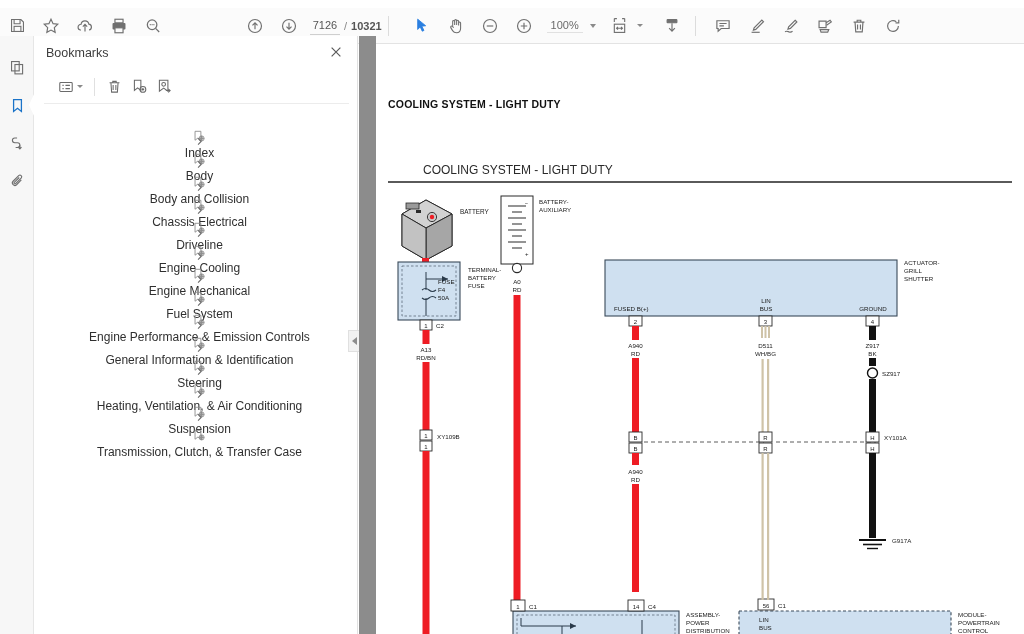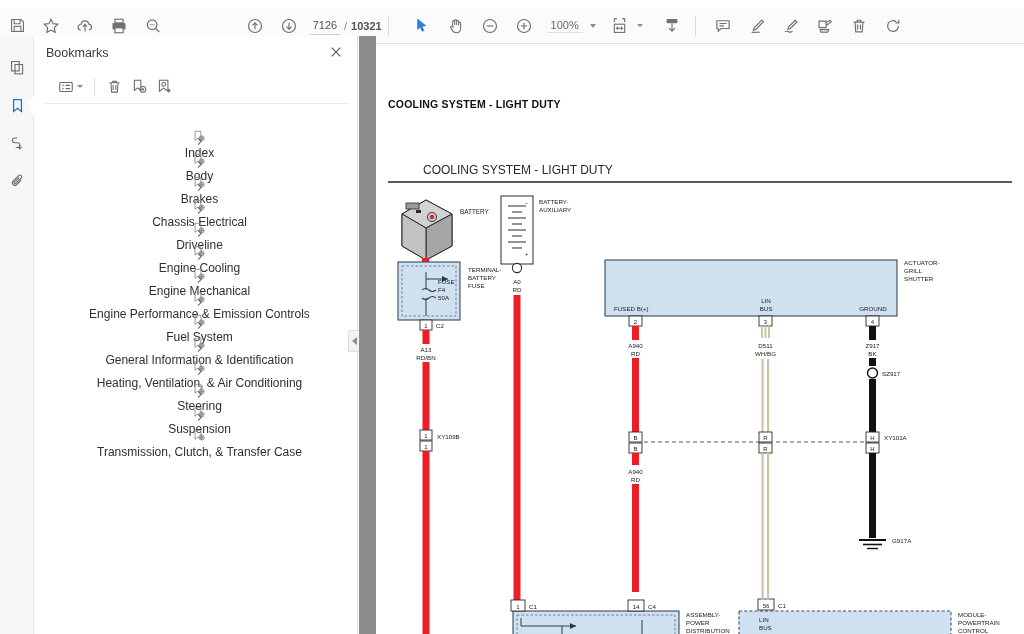--- a/index.html
+++ b/index.html
@@ -418,21 +418,21 @@
               <path d="M3.4 1.6L6.8 5 3.4 8.4"></path>
             </svg>
           </span>
           <span class="bm-ico">
             <svg width="13" height="13" viewBox="0 0 16 16" fill="none" stroke="currentColor" stroke-width="1.1">
               <path d="M2.5 1.6h7.2v11L6.1 9.8 2.5 12.6z"></path>
               <circle cx="10.6" cy="10.4" r="3.1"></circle>
               <path d="M7.5 10.4h6.2M10.6 7.3v6.2M10.6 7.3c1.1 1.3 1.1 4.9 0 6.2M10.6 7.3c-1.1 1.3-1.1 4.9 0 6.2"></path>
             </svg>
           </span>
-          <span class="bm-label">Brakes</span>
+          <span class="bm-label">Body and Collision</span>
         </div>
         <div class="bm-row">
           <span class="bm-arrow">
             <svg width="9" height="9" viewBox="0 0 10 10" fill="none" stroke="currentColor" stroke-width="1.2">
               <path d="M3.4 1.6L6.8 5 3.4 8.4"></path>
             </svg>
           </span>
           <span class="bm-ico">
             <svg width="13" height="13" viewBox="0 0 16 16" fill="none" stroke="currentColor" stroke-width="1.1">
               <path d="M2.5 1.6h7.2v11L6.1 9.8 2.5 12.6z"></path>
@@ -493,81 +493,81 @@
               <path d="M3.4 1.6L6.8 5 3.4 8.4"></path>
             </svg>
           </span>
           <span class="bm-ico">
             <svg width="13" height="13" viewBox="0 0 16 16" fill="none" stroke="currentColor" stroke-width="1.1">
               <path d="M2.5 1.6h7.2v11L6.1 9.8 2.5 12.6z"></path>
               <circle cx="10.6" cy="10.4" r="3.1"></circle>
               <path d="M7.5 10.4h6.2M10.6 7.3v6.2M10.6 7.3c1.1 1.3 1.1 4.9 0 6.2M10.6 7.3c-1.1 1.3-1.1 4.9 0 6.2"></path>
             </svg>
           </span>
+          <span class="bm-label">Fuel System</span>
+        </div>
+        <div class="bm-row">
+          <span class="bm-arrow">
+            <svg width="9" height="9" viewBox="0 0 10 10" fill="none" stroke="currentColor" stroke-width="1.2">
+              <path d="M3.4 1.6L6.8 5 3.4 8.4"></path>
+            </svg>
+          </span>
+          <span class="bm-ico">
+            <svg width="13" height="13" viewBox="0 0 16 16" fill="none" stroke="currentColor" stroke-width="1.1">
+              <path d="M2.5 1.6h7.2v11L6.1 9.8 2.5 12.6z"></path>
+              <circle cx="10.6" cy="10.4" r="3.1"></circle>
+              <path d="M7.5 10.4h6.2M10.6 7.3v6.2M10.6 7.3c1.1 1.3 1.1 4.9 0 6.2M10.6 7.3c-1.1 1.3-1.1 4.9 0 6.2"></path>
+            </svg>
+          </span>
           <span class="bm-label">Engine Performance &amp; Emission Controls</span>
         </div>
         <div class="bm-row">
           <span class="bm-arrow">
             <svg width="9" height="9" viewBox="0 0 10 10" fill="none" stroke="currentColor" stroke-width="1.2">
               <path d="M3.4 1.6L6.8 5 3.4 8.4"></path>
             </svg>
           </span>
           <span class="bm-ico">
             <svg width="13" height="13" viewBox="0 0 16 16" fill="none" stroke="currentColor" stroke-width="1.1">
               <path d="M2.5 1.6h7.2v11L6.1 9.8 2.5 12.6z"></path>
               <circle cx="10.6" cy="10.4" r="3.1"></circle>
               <path d="M7.5 10.4h6.2M10.6 7.3v6.2M10.6 7.3c1.1 1.3 1.1 4.9 0 6.2M10.6 7.3c-1.1 1.3-1.1 4.9 0 6.2"></path>
             </svg>
           </span>
-          <span class="bm-label">Fuel System</span>
-        </div>
-        <div class="bm-row">
-          <span class="bm-arrow">
-            <svg width="9" height="9" viewBox="0 0 10 10" fill="none" stroke="currentColor" stroke-width="1.2">
-              <path d="M3.4 1.6L6.8 5 3.4 8.4"></path>
-            </svg>
-          </span>
-          <span class="bm-ico">
-            <svg width="13" height="13" viewBox="0 0 16 16" fill="none" stroke="currentColor" stroke-width="1.1">
-              <path d="M2.5 1.6h7.2v11L6.1 9.8 2.5 12.6z"></path>
-              <circle cx="10.6" cy="10.4" r="3.1"></circle>
-              <path d="M7.5 10.4h6.2M10.6 7.3v6.2M10.6 7.3c1.1 1.3 1.1 4.9 0 6.2M10.6 7.3c-1.1 1.3-1.1 4.9 0 6.2"></path>
-            </svg>
-          </span>
           <span class="bm-label">General Information &amp; Identification</span>
         </div>
         <div class="bm-row">
           <span class="bm-arrow">
             <svg width="9" height="9" viewBox="0 0 10 10" fill="none" stroke="currentColor" stroke-width="1.2">
               <path d="M3.4 1.6L6.8 5 3.4 8.4"></path>
             </svg>
           </span>
           <span class="bm-ico">
             <svg width="13" height="13" viewBox="0 0 16 16" fill="none" stroke="currentColor" stroke-width="1.1">
               <path d="M2.5 1.6h7.2v11L6.1 9.8 2.5 12.6z"></path>
               <circle cx="10.6" cy="10.4" r="3.1"></circle>
               <path d="M7.5 10.4h6.2M10.6 7.3v6.2M10.6 7.3c1.1 1.3 1.1 4.9 0 6.2M10.6 7.3c-1.1 1.3-1.1 4.9 0 6.2"></path>
             </svg>
           </span>
+          <span class="bm-label">Steering</span>
+        </div>
+        <div class="bm-row">
+          <span class="bm-arrow">
+            <svg width="9" height="9" viewBox="0 0 10 10" fill="none" stroke="currentColor" stroke-width="1.2">
+              <path d="M3.4 1.6L6.8 5 3.4 8.4"></path>
+            </svg>
+          </span>
+          <span class="bm-ico">
+            <svg width="13" height="13" viewBox="0 0 16 16" fill="none" stroke="currentColor" stroke-width="1.1">
+              <path d="M2.5 1.6h7.2v11L6.1 9.8 2.5 12.6z"></path>
+              <circle cx="10.6" cy="10.4" r="3.1"></circle>
+              <path d="M7.5 10.4h6.2M10.6 7.3v6.2M10.6 7.3c1.1 1.3 1.1 4.9 0 6.2M10.6 7.3c-1.1 1.3-1.1 4.9 0 6.2"></path>
+            </svg>
+          </span>
           <span class="bm-label">Heating, Ventilation, &amp; Air Conditioning</span>
-        </div>
-        <div class="bm-row">
-          <span class="bm-arrow">
-            <svg width="9" height="9" viewBox="0 0 10 10" fill="none" stroke="currentColor" stroke-width="1.2">
-              <path d="M3.4 1.6L6.8 5 3.4 8.4"></path>
-            </svg>
-          </span>
-          <span class="bm-ico">
-            <svg width="13" height="13" viewBox="0 0 16 16" fill="none" stroke="currentColor" stroke-width="1.1">
-              <path d="M2.5 1.6h7.2v11L6.1 9.8 2.5 12.6z"></path>
-              <circle cx="10.6" cy="10.4" r="3.1"></circle>
-              <path d="M7.5 10.4h6.2M10.6 7.3v6.2M10.6 7.3c1.1 1.3 1.1 4.9 0 6.2M10.6 7.3c-1.1 1.3-1.1 4.9 0 6.2"></path>
-            </svg>
-          </span>
-          <span class="bm-label">Steering</span>
         </div>
         <div class="bm-row">
           <span class="bm-arrow">
             <svg width="9" height="9" viewBox="0 0 10 10" fill="none" stroke="currentColor" stroke-width="1.2">
               <path d="M3.4 1.6L6.8 5 3.4 8.4"></path>
             </svg>
           </span>
           <span class="bm-ico">
             <svg width="13" height="13" viewBox="0 0 16 16" fill="none" stroke="currentColor" stroke-width="1.1">
               <path d="M2.5 1.6h7.2v11L6.1 9.8 2.5 12.6z"></path>

